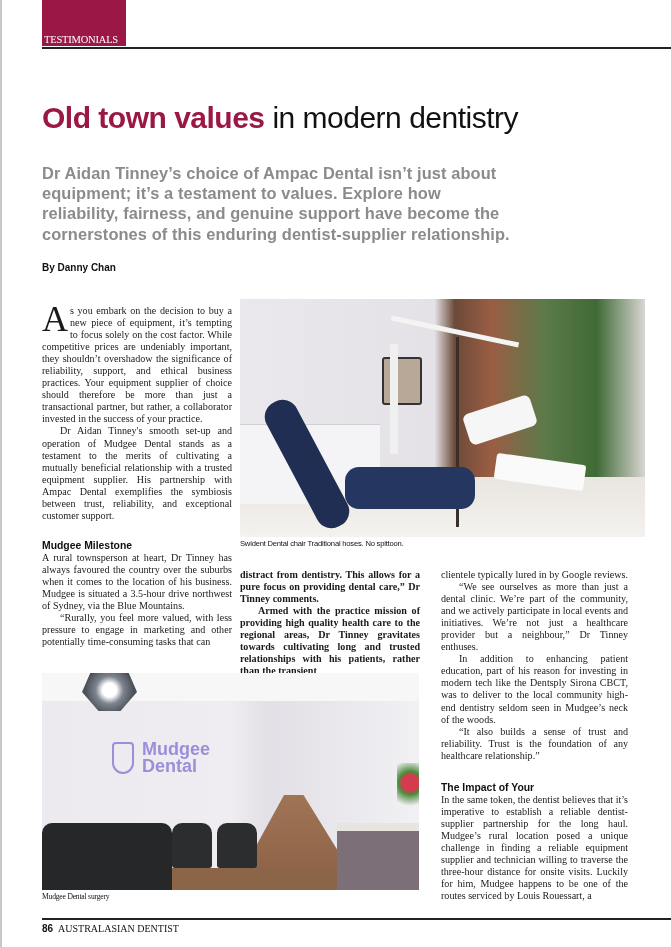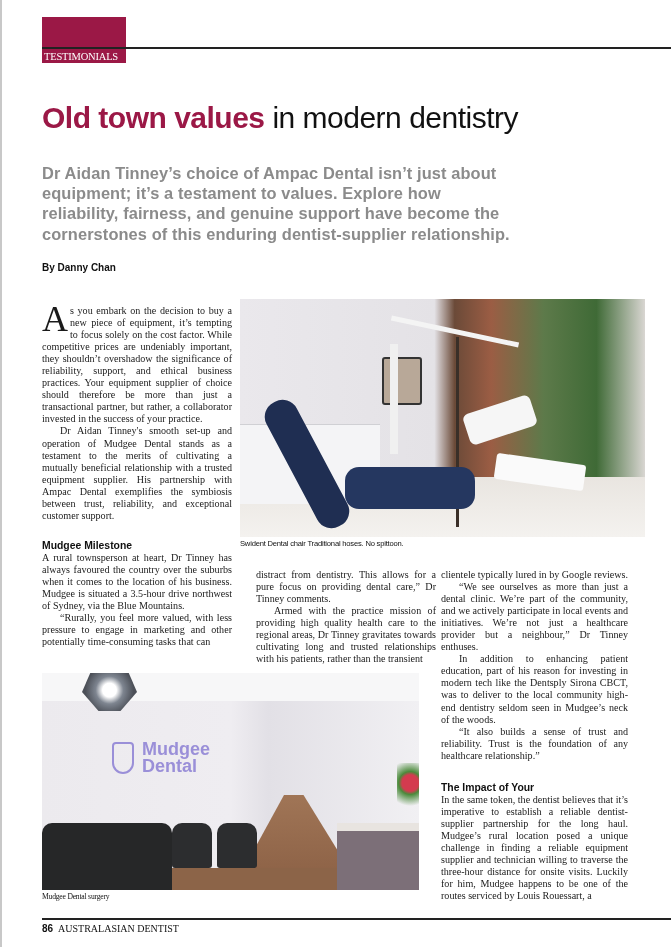--- a/index.html
+++ b/index.html
@@ -1,37 +1,37 @@
 <!DOCTYPE html>
 <html><head>
 <meta charset="utf-8">
 <style>
   * { box-sizing: border-box; margin: 0; padding: 0; }
   html, body { width: 671px; height: 947px; background: #ffffff; overflow: hidden; }
   body { position: relative; font-family: "Liberation Serif", serif; color: #1a1a1a; }
   .left-edge { position: absolute; left: 0; top: 0; width: 2px; height: 947px; background: #c8c8c8; }
 
-  .section-tab { position: absolute; left: 42px; top: 17px; width: 84px; height: 46px; background: #9b1846; padding-left: 41px; }
+  .section-tab { position: absolute; left: 42px; top: 0; width: 84px; height: 46px; background: #9b1846; padding-left: 41px; }
   .section-tab span { position: absolute; left: 2px; bottom: 1px; font-family: "Liberation Serif", serif; font-size: 10.5px; color: #ffffff; letter-spacing: -0.2px; }
   .top-rule { position: absolute; left: 42px; top: 47px; width: 629px; height: 2px; background: #222; }
 
   .headline { position: absolute; left: 42px; top: 100px; font-family: "Liberation Sans", sans-serif; font-size: 30px; line-height: 36px; white-space: nowrap; letter-spacing: -0.5px; }
   .headline .hl-bold { color: #9b1846; font-weight: bold; margin-top: 12px; }
   .headline .hl-light { color: #111; font-weight: normal; }
 
   .standfirst { position: absolute; left: 42px; top: 163px; width: 470px; font-family: "Liberation Sans", sans-serif; font-weight: bold; font-size: 16.4px; line-height: 20.2px; color: #8b8b8b; letter-spacing: 0.1px; }
 
   .byline { position: absolute; left: 42px; top: 262px; font-family: "Liberation Sans", sans-serif; font-weight: bold; font-size: 10px; color: #111; }
 
   .col { position: absolute; font-family: "Liberation Serif", serif; font-size: 10.1px; line-height: 12.05px; text-align: justify; color: #1a1a1a; }
   .col p { text-indent: 18px; }
   .col p.noindent { text-indent: 0; }
   .col1-top { left: 42px; top: 305px; width: 190px; }
   .col1-bot { left: 42px; top: 540px; width: 190px; }
-  .col2 { left: 256px; top: 569px; width: 180px; }
+  .col2 { left: 240px; top: 569px; width: 180px; font-weight: bold; }
   .col3 { left: 441px; top: 569px; width: 187px; }
   .col3b { left: 441px; top: 782px; width: 187px; }
 
   .dropcap { float: left; font-size: 36px; line-height: 27px; margin-right: 2px; margin-top: 1px; font-family: "Liberation Serif", serif; }
   .subhead { font-family: "Liberation Sans", sans-serif; font-weight: bold; font-size: 10.4px; line-height: 12px; color: #111; text-indent: 0; margin-bottom: 0; }
 
   .photo { position: absolute; overflow: hidden; }
   .photo1 { left: 240px; top: 299px; width: 405px; height: 238px;
     background: linear-gradient(90deg, #eae8ec 0%, #e4e2e6 48%, #6b4a38 53%, #9b5d44 62%, #5d7a4a 75%, #3f6a36 88%, #d9d6d2 100%); }
   .photo1 .floor { position: absolute; left: 0; bottom: 0; width: 100%; height: 60px; background: linear-gradient(180deg, #e9e5e0, #f4f2ef); }

